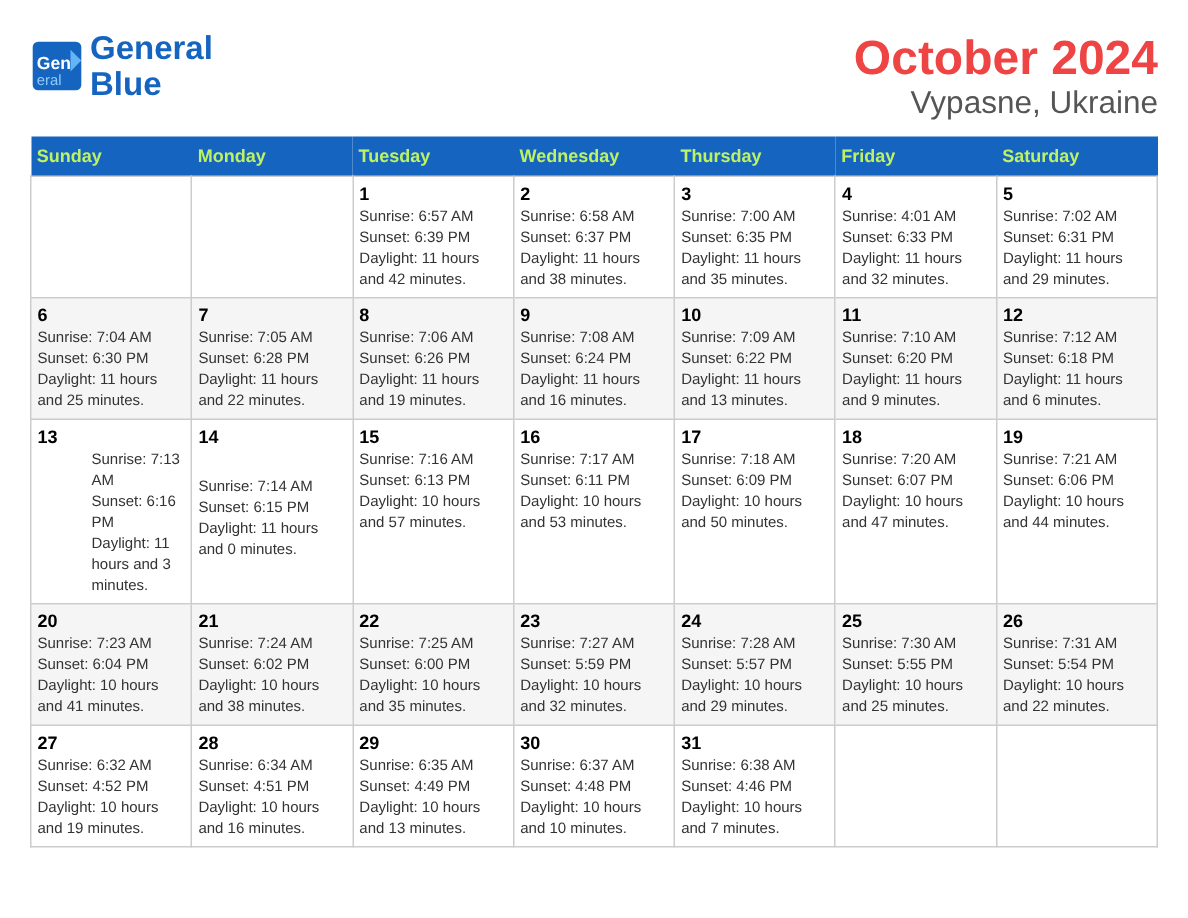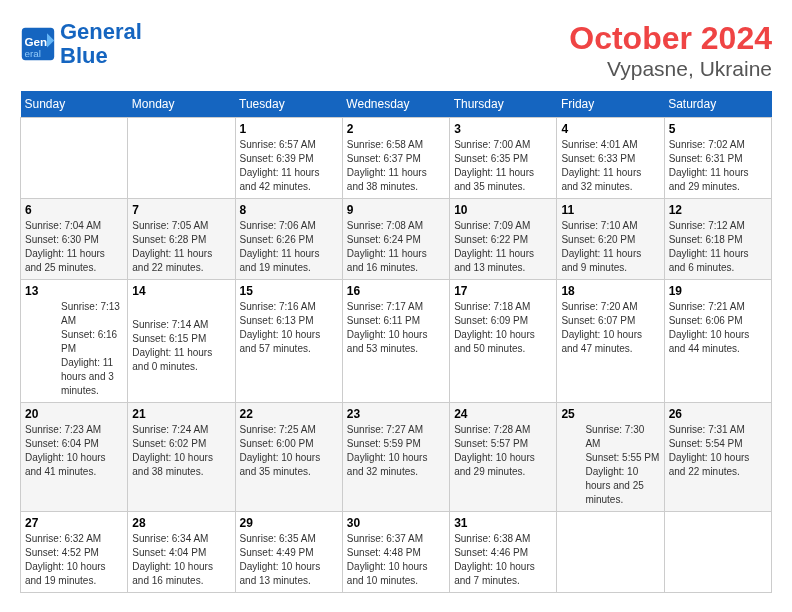--- a/index.html
+++ b/index.html
@@ -46,25 +46,25 @@
       font-size: 21px;
       color: #555;
     }
     table {
       width: 100%;
       border-collapse: collapse;
       font-size: 11px;
     }
     thead th {
       background: #1565C0;
-      color: #ffffff;
+      color: #bef264;
       padding: 6px 4px;
       text-align: left;
       font-size: 12px;
-      font-weight: normal;
+      font-weight: bold;
     }
     tbody td {
       border: 1px solid #ccc;
       vertical-align: top;
       padding: 4px;
       width: calc(100% / 7);
       min-height: 80px;
       height: 80px;
     }
     tbody tr:nth-child(odd) td {
@@ -273,42 +273,42 @@
 Daylight: 10 hours and 32 minutes.</div>
         </td>
         <td>
           <span class="day-num">24</span>
           <div class="day-detail" style="white-space: pre-line;">Sunrise: 7:28 AM
 Sunset: 5:57 PM
 Daylight: 10 hours and 29 minutes.</div>
         </td>
         <td>
           <span class="day-num">25</span>
-          <div class="day-detail" style="white-space: pre-line; margin-left: 24px;">Sunrise: 7:30 AM
+          <div class="day-detail" style="white-space: pre-line;">Sunrise: 7:30 AM
 Sunset: 5:55 PM
 Daylight: 10 hours and 25 minutes.</div>
         </td>
         <td>
           <span class="day-num">26</span>
           <div class="day-detail" style="white-space: pre-line;">Sunrise: 7:31 AM
 Sunset: 5:54 PM
 Daylight: 10 hours and 22 minutes.</div>
         </td>
       </tr>
       <tr>
         <td>
           <span class="day-num">27</span>
           <div class="day-detail" style="white-space: pre-line;">Sunrise: 6:32 AM
 Sunset: 4:52 PM
 Daylight: 10 hours and 19 minutes.</div>
         </td>
         <td>
           <span class="day-num">28</span>
           <div class="day-detail" style="white-space: pre-line;">Sunrise: 6:34 AM
-Sunset: 4:04 PM
+Sunset: 4:51 PM
 Daylight: 10 hours and 16 minutes.</div>
         </td>
         <td>
           <span class="day-num">29</span>
           <div class="day-detail" style="white-space: pre-line;">Sunrise: 6:35 AM
 Sunset: 4:49 PM
 Daylight: 10 hours and 13 minutes.</div>
         </td>
         <td>
           <span class="day-num">30</span>

